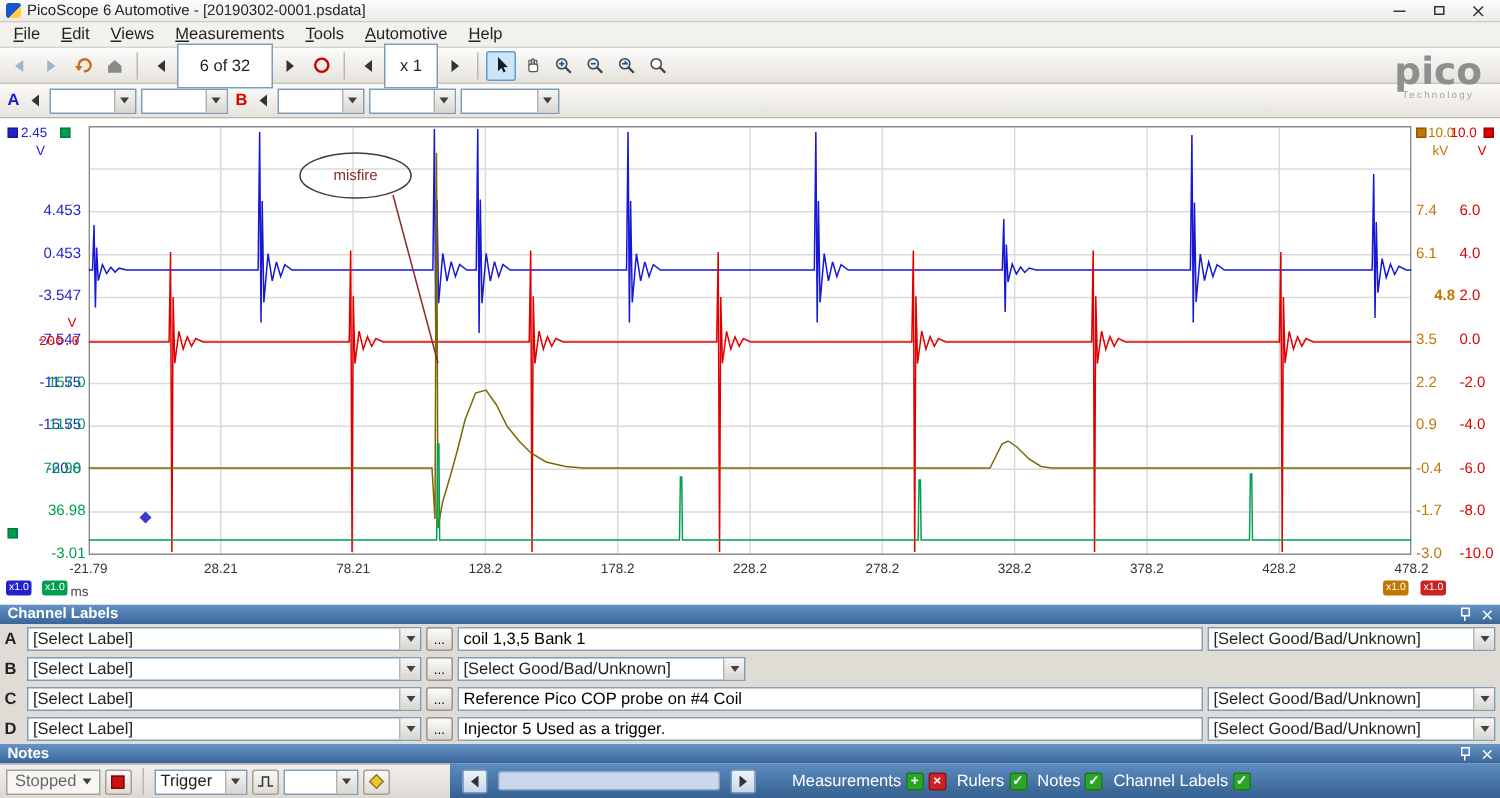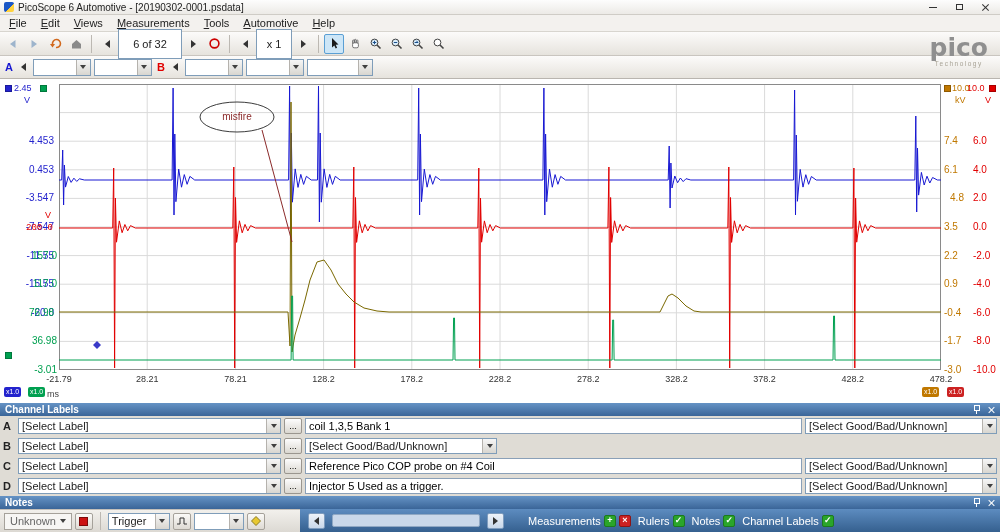--- a/index.html
+++ b/index.html
@@ -291,21 +291,21 @@
     <div class="tick" style="left: 12px; top: 171.6px; width: 42px; text-align: right; color: rgb(35, 35, 205);">-11.55</div>
     <div class="tick" style="left: 12px; top: 200.2px; width: 42px; text-align: right; color: rgb(35, 35, 205);">-15.55</div>
     <div class="tick" style="left: 12px; top: 228.8px; width: 42px; text-align: right; color: rgb(35, 35, 205);">-20.0</div>
     <div class="tick" style="left: 26px; top: 171.6px; width: 31px; text-align: right; color: rgb(0, 160, 80);">157.0</div>
     <div class="tick" style="left: 26px; top: 200.2px; width: 31px; text-align: right; color: rgb(0, 160, 80);">117.0</div>
     <div class="tick" style="left: 26px; top: 228.8px; width: 31px; text-align: center; color: rgb(0, 160, 80);">76.98</div>
     <div class="tick" style="left: 26px; top: 257.4px; width: 31px; text-align: right; color: rgb(0, 160, 80);">36.98</div>
     <div class="tick" style="left: 26px; top: 286px; width: 31px; text-align: right; color: rgb(0, 160, 80);">-3.01</div>
     <div class="tick" style="left: 944px; top: 57.2px; width: 26px; text-align: left; color: rgb(192, 120, 0);">7.4</div>
     <div class="tick" style="left: 944px; top: 85.8px; width: 26px; text-align: left; color: rgb(192, 120, 0);">6.1</div>
-    <div class="tick" style="left: 944px; top: 114.4px; width: 26px; text-align: center; color: rgb(192, 120, 0);">4.8</div>
+    <div class="tick" style="left: 944px; top: 114.4px; width: 26px; text-align: right; color: rgb(192, 120, 0); font-weight: bold;">4.8</div>
     <div class="tick" style="left: 944px; top: 143px; width: 26px; text-align: left; color: rgb(192, 120, 0);">3.5</div>
     <div class="tick" style="left: 944px; top: 171.6px; width: 26px; text-align: left; color: rgb(192, 120, 0);">2.2</div>
     <div class="tick" style="left: 944px; top: 200.2px; width: 26px; text-align: left; color: rgb(192, 120, 0);">0.9</div>
     <div class="tick" style="left: 944px; top: 228.8px; width: 26px; text-align: left; color: rgb(192, 120, 0);">-0.4</div>
     <div class="tick" style="left: 944px; top: 257.4px; width: 26px; text-align: left; color: rgb(192, 120, 0);">-1.7</div>
     <div class="tick" style="left: 944px; top: 286px; width: 26px; text-align: left; color: rgb(192, 120, 0);">-3.0</div>
     <div class="tick" style="left: 973px; top: 57.2px; width: 30px; text-align: left; color: rgb(225, 0, 0);">6.0</div>
     <div class="tick" style="left: 973px; top: 85.8px; width: 30px; text-align: left; color: rgb(225, 0, 0);">4.0</div>
     <div class="tick" style="left: 973px; top: 114.4px; width: 30px; text-align: left; color: rgb(225, 0, 0);">2.0</div>
     <div class="tick" style="left: 973px; top: 143px; width: 30px; text-align: left; color: rgb(225, 0, 0);">0.0</div>
@@ -424,21 +424,21 @@
 <div class="panel-header">
   <span>Notes</span>
   <span class="spacer"></span>
   <span class="pin-icon"></span>
   <span class="x-white"></span>
 </div>
 
 <div class="statusbar">
   <div class="sb-left">
     <div class="sb-stopped">
-      <span>Unknown</span>
+      <span>Stopped</span>
       <span class="tri-d"></span>
     </div>
     <span class="mini">
         <span class="stopsq"></span>
       </span>
     <span class="sep"></span>
     <div class="combo w60">
       <span class="val">Trigger</span>
       <span class="dd">
           <span class="tri-d"></span>

